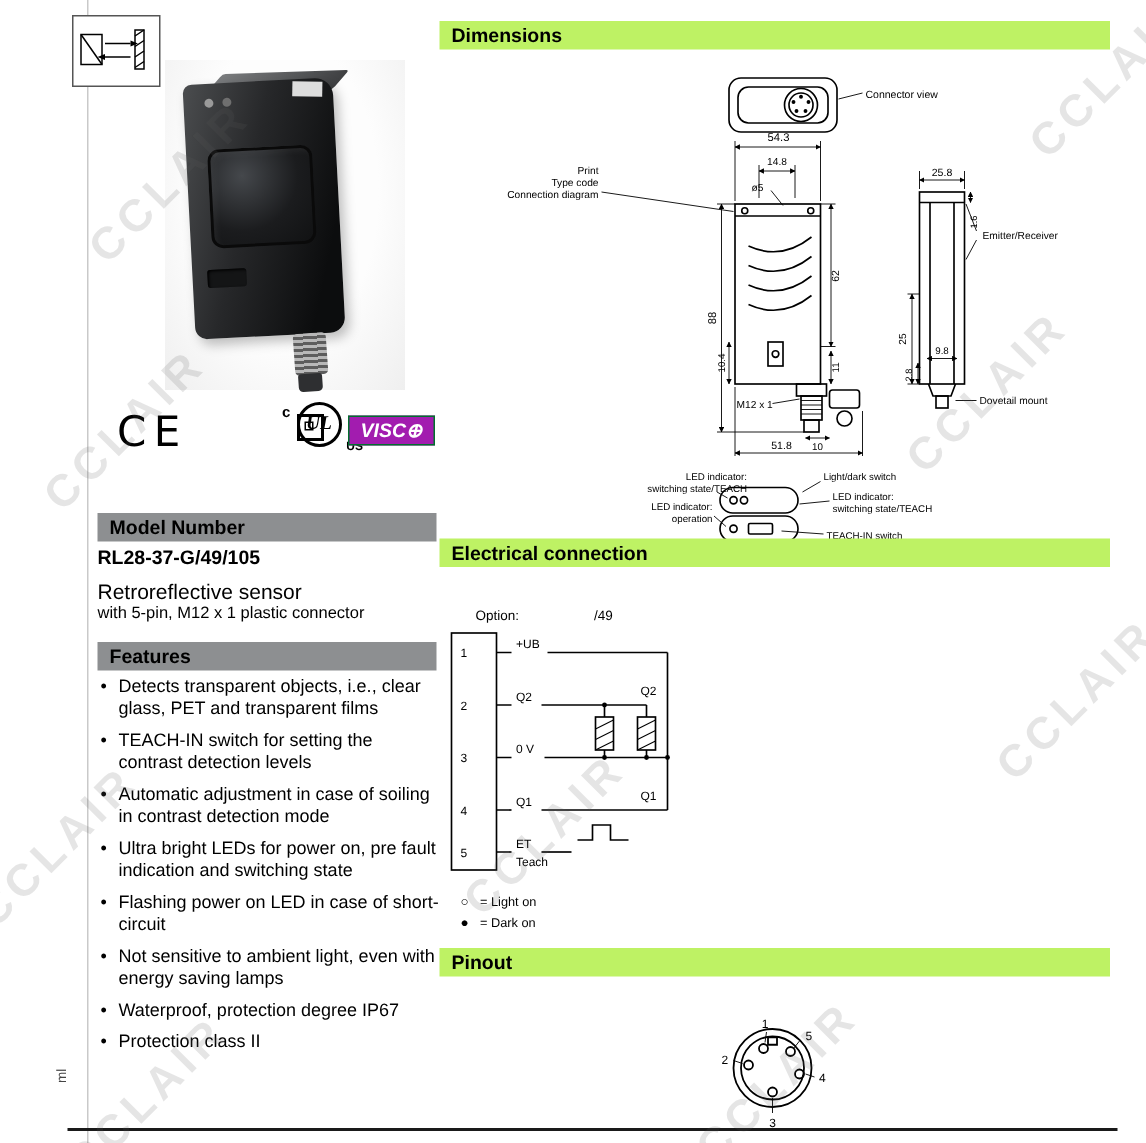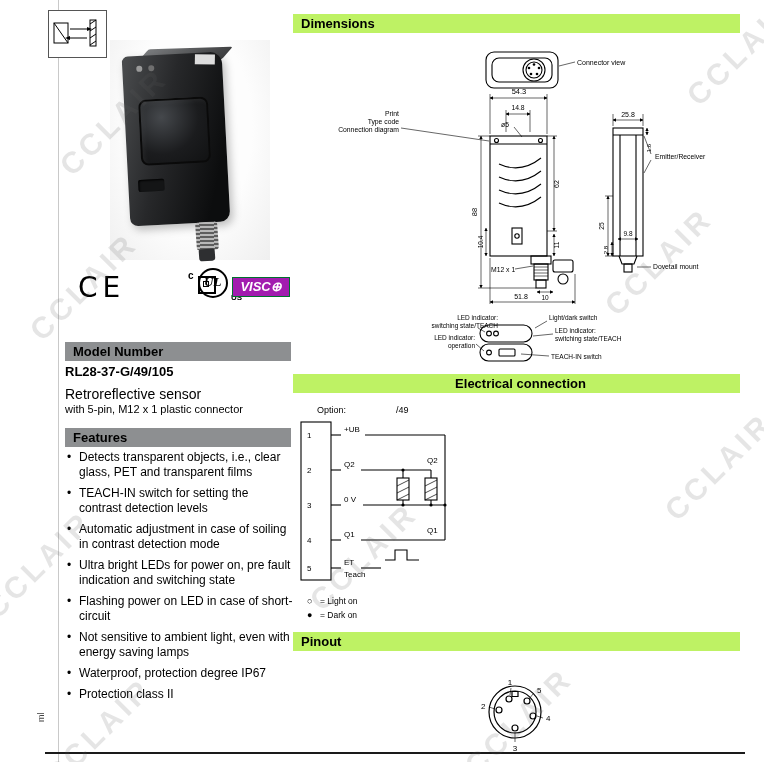--- a/index.html
+++ b/index.html
@@ -273,21 +273,21 @@
     <text x="205" y="284" font-size="6.5" text-anchor="end">LED indicator:</text>
     <text x="205" y="292" font-size="6.5" text-anchor="end">switching state/TEACH</text>
     <text x="182" y="304" font-size="6.5" text-anchor="end">LED indicator:</text>
     <text x="182" y="312" font-size="6.5" text-anchor="end">operation</text>
     <text x="256" y="284" font-size="6.5">Light/dark switch</text>
     <text x="262" y="297" font-size="6.5">LED indicator:</text>
     <text x="262" y="305" font-size="6.5">switching state/TEACH</text>
     <text x="258" y="323" font-size="6.5">TEACH-IN switch</text>
   </svg>
 
-  <div class="bar bar-right" style="top:374px;text-align:center;">Electrical connection</div>
+  <div class="bar bar-right" style="top:359px;">Electrical connection</div>
 
   <svg class="abs" style="left:293px; top:400px;" width="470" height="228" viewBox="0 0 470 228">
     <text x="24" y="13" font-size="9">Option:</text>
     <text x="103" y="13" font-size="9">/49</text>
 
     <g fill="none" stroke="#000" stroke-width="1.1">
       <rect x="8" y="22" width="30" height="158"></rect>
       <line x1="38" y1="35" x2="48" y2="35"></line>
       <line x1="38" y1="70" x2="48" y2="70"></line>
       <line x1="38" y1="105" x2="48" y2="105"></line>

